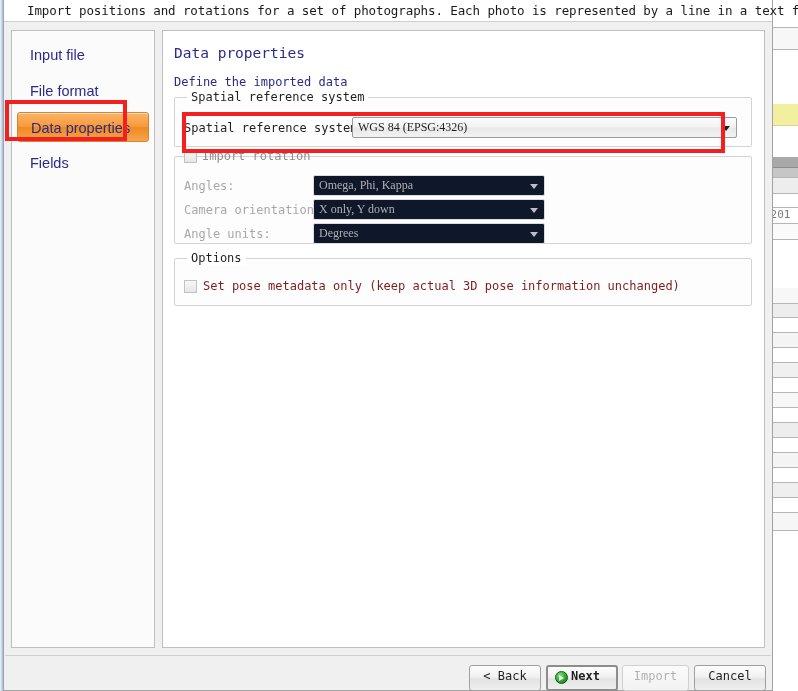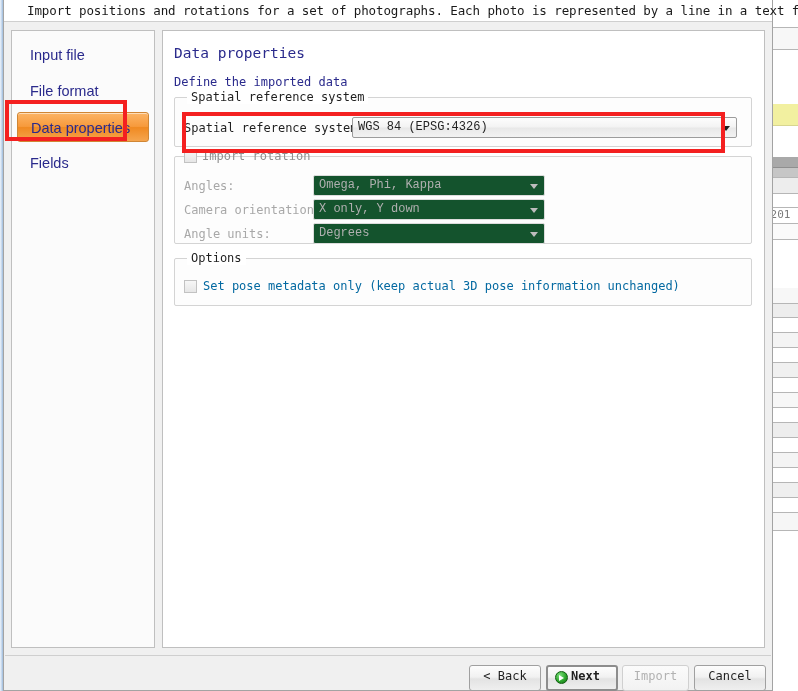--- a/index.html
+++ b/index.html
@@ -174,27 +174,27 @@
   
   .combo {
     position: absolute;
     height: 21px;
     background: linear-gradient(to bottom, #fdfdfd 0%, #f3f3f3 48%, #e8e8e8 52%, #f2f2f2 100%);
     border: 1px solid #9c9c9c;
     border-radius: 2px;
     box-sizing: border-box;
   }
   .combo.disabled {
-    background: #14532d;
+    background: #0f172a;
     border: 1px solid #dcdcdc;
   }
   .combo-value {
     position: absolute;
     left: 5px; top: 2px;
-    font-family: Liberation Mono, monospace;
+    font-family: Liberation Serif, serif;
     font-size: 12px;
     color: #1f1f1f;
     white-space: nowrap;
   }
   .combo.disabled .combo-value { color: #b0b0b0; }
   .combo-arrow {
     position: absolute;
     right: 6px; top: 8px;
     width: 0; height: 0;
     border-left: 4.5px solid transparent;
@@ -208,21 +208,21 @@
     position: absolute;
     width: 13px; height: 13px;
     background: linear-gradient(to bottom, #f7f7f7, #e6e6e6);
     border: 1px solid #c2c2c2;
     box-sizing: border-box;
   }
   .cb-label {
     position: absolute;
     font-family: "DejaVu Sans Mono", monospace;
     font-size: 12px;
-    color: #0369a1;
+    color: #7f1d1d;
     white-space: nowrap;
   }
   .cb-label.disabled { color: #8f8f8f; }
 
   
   .redbox {
     position: absolute;
     border: 4px solid #f42020;
     box-sizing: border-box;
     pointer-events: none;

